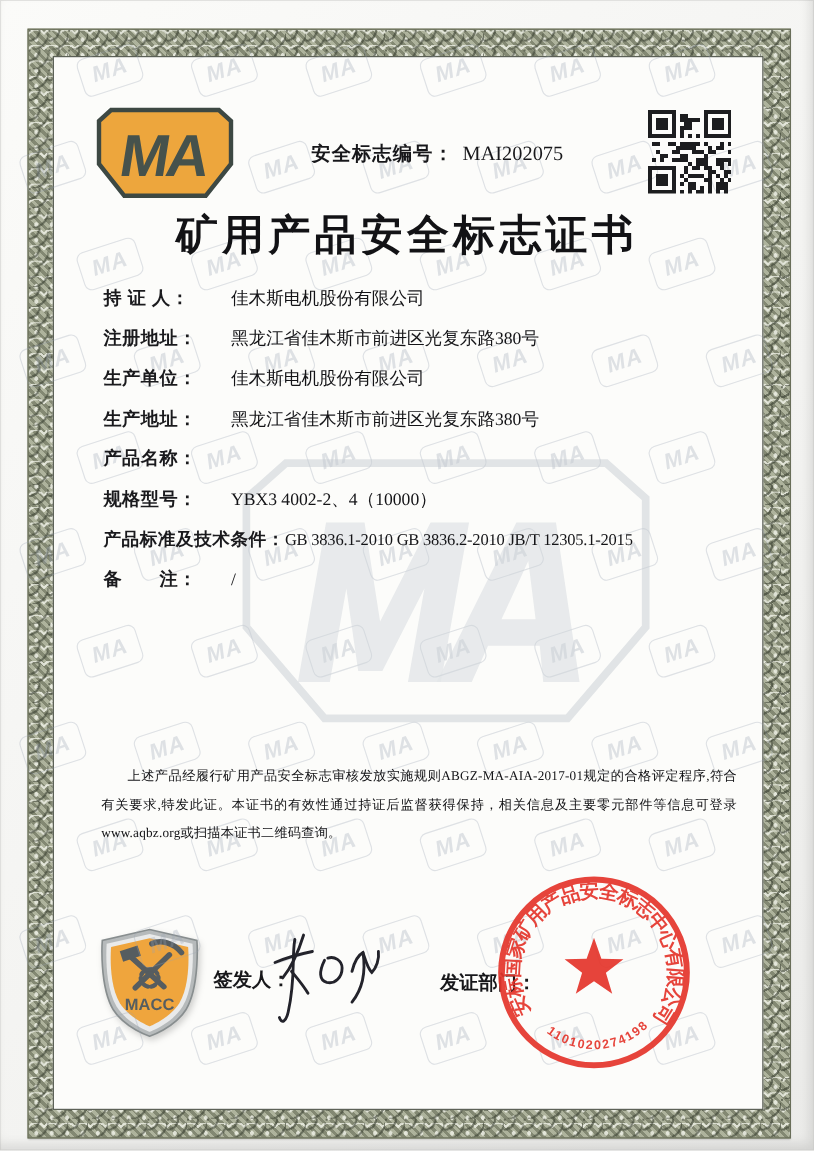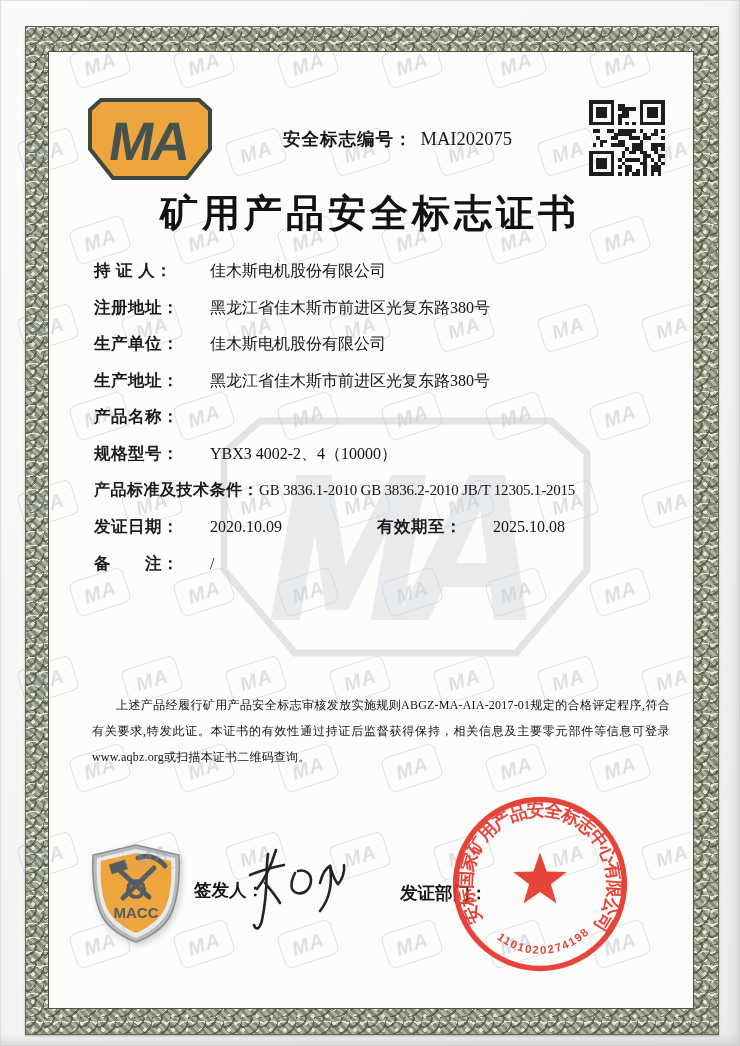--- a/index.html
+++ b/index.html
@@ -419,26 +419,20 @@
       <span class="lbl">产品名称：</span>
     </div>
     <div class="row">
       <span class="lbl">规格型号：</span>
       <span class="val">YBX3 4002-2、4（10000）</span>
     </div>
     <div class="row long">
       <span class="lbl">产品标准及技术条件：</span>
       <span class="val">GB 3836.1-2010 GB 3836.2-2010 JB/T 12305.1-2015</span>
     </div>
-    <div class="row dates">
-      <span class="lbl">发证日期：</span>
-      <span class="val">2020.10.09</span>
-      <span class="lbl2">有效期至：</span>
-      <span class="val">2025.10.08</span>
-    </div>
     <div class="row">
       <span class="lbl">备　　注：</span>
       <span class="val">/</span>
     </div>
   </div>
 
   <div id="statement">上述产品经履行矿用产品安全标志审核发放实施规则ABGZ-MA-AIA-2017-01规定的合格评定程序,符合有关要求,特发此证。本证书的有效性通过持证后监督获得保持，相关信息及主要零元部件等信息可登录www.aqbz.org或扫描本证书二维码查询。</div>
 
   <svg id="macc-badge" width="100" height="104" viewBox="0 0 100 104">
     <path d="M50,3 L93,13 C93,13 96,54 83,76 C72,93 50,100 50,100 C50,100 28,93 17,76 C4,54 7,13 7,13 Z" fill="#b6babb" stroke="#888e8f" stroke-width="1.5"></path>

